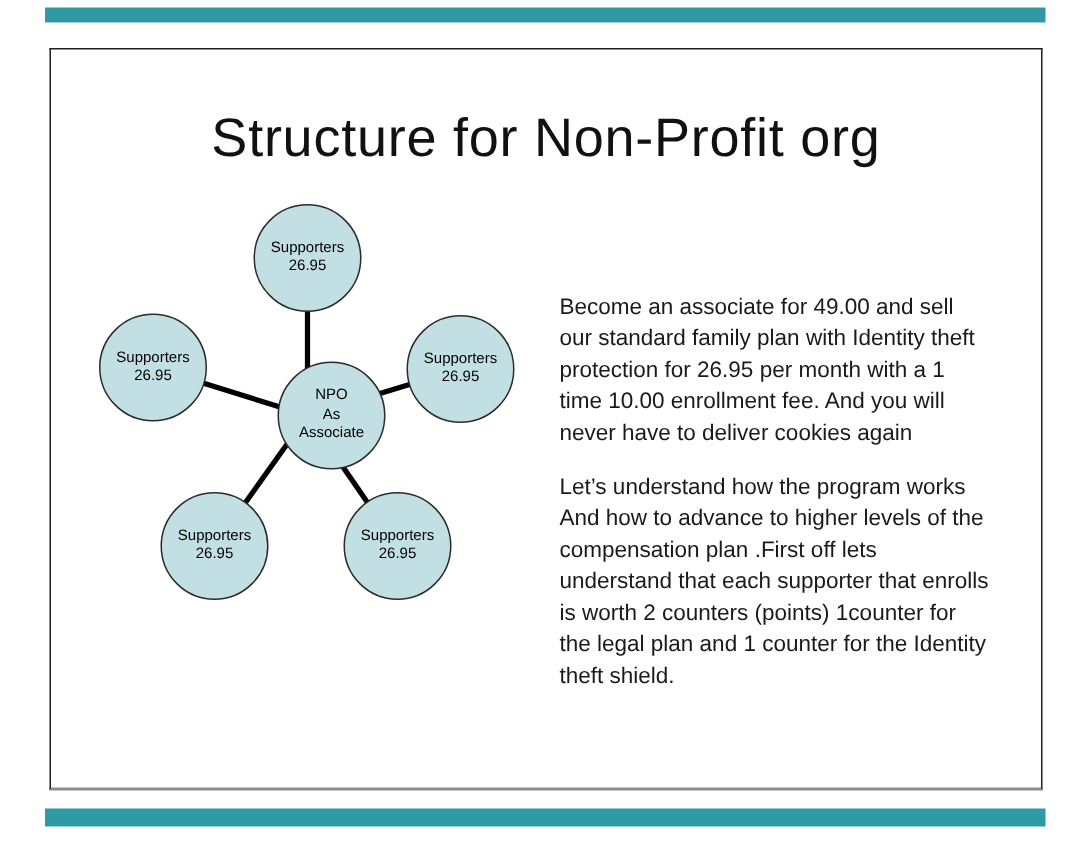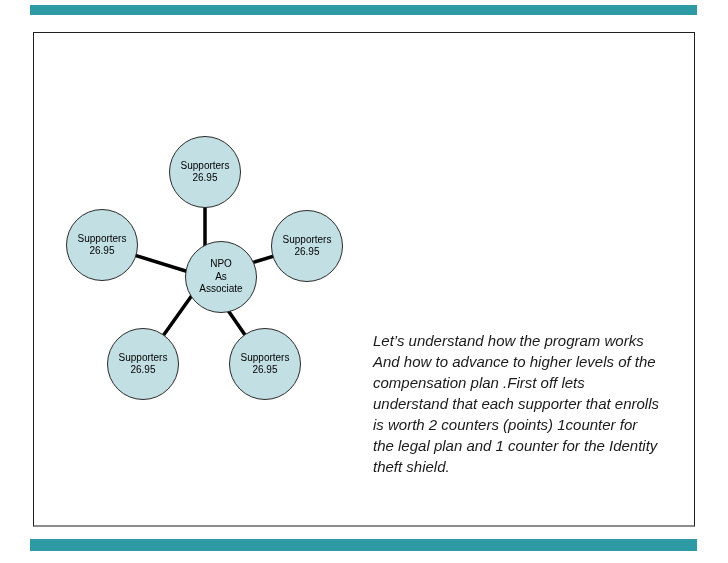--- a/index.html
+++ b/index.html
@@ -88,29 +88,30 @@
   .para{
     position:absolute;
     left:339px;
     width:335px;
     font-size:15px;
     line-height:21px;
     color:var(--body-text);
     white-space:pre-line;
   }
   .para-1{top:161px;}
-  .para-2{top:297px;font-style:italic;}
+  .para-2{top:281px;}
 </style>
 </head>
 <body>
 
 <div class="accent-bar top"></div>
 
 <div class="slide">
 
+  <h1 class="slide-title">Structure for Non-Profit org</h1>
 
   <div class="diagram">
 
     <svg class="connectors" width="660" height="492" viewBox="0 0 660 492">
       <line x1="171" y1="244" x2="171" y2="139"></line>
       <line x1="171" y1="244" x2="68" y2="212"></line>
       <line x1="171" y1="244" x2="273" y2="213"></line>
       <line x1="171" y1="244" x2="109" y2="331"></line>
       <line x1="171" y1="244" x2="231" y2="331"></line>
     </svg>
@@ -128,20 +129,25 @@
 As
 Associate</div>
 
     <div class="node node-bl">Supporters
 26.95</div>
 
     <div class="node node-br">Supporters
 26.95</div>
   </div>
 
+  <div class="para para-1">Become an associate for 49.00 and sell
+our standard family plan with Identity theft
+protection for 26.95 per month with a 1
+time 10.00 enrollment fee. And you will
+never have to deliver cookies again</div>
 
   <div class="para para-2">Let’s understand how the program works
 And how to advance to higher levels of the
 compensation plan .First off lets
 understand that each supporter that enrolls
 is worth 2 counters (points) 1counter for
 the legal plan and 1 counter for the Identity
 theft shield.</div>
 
 </div>

